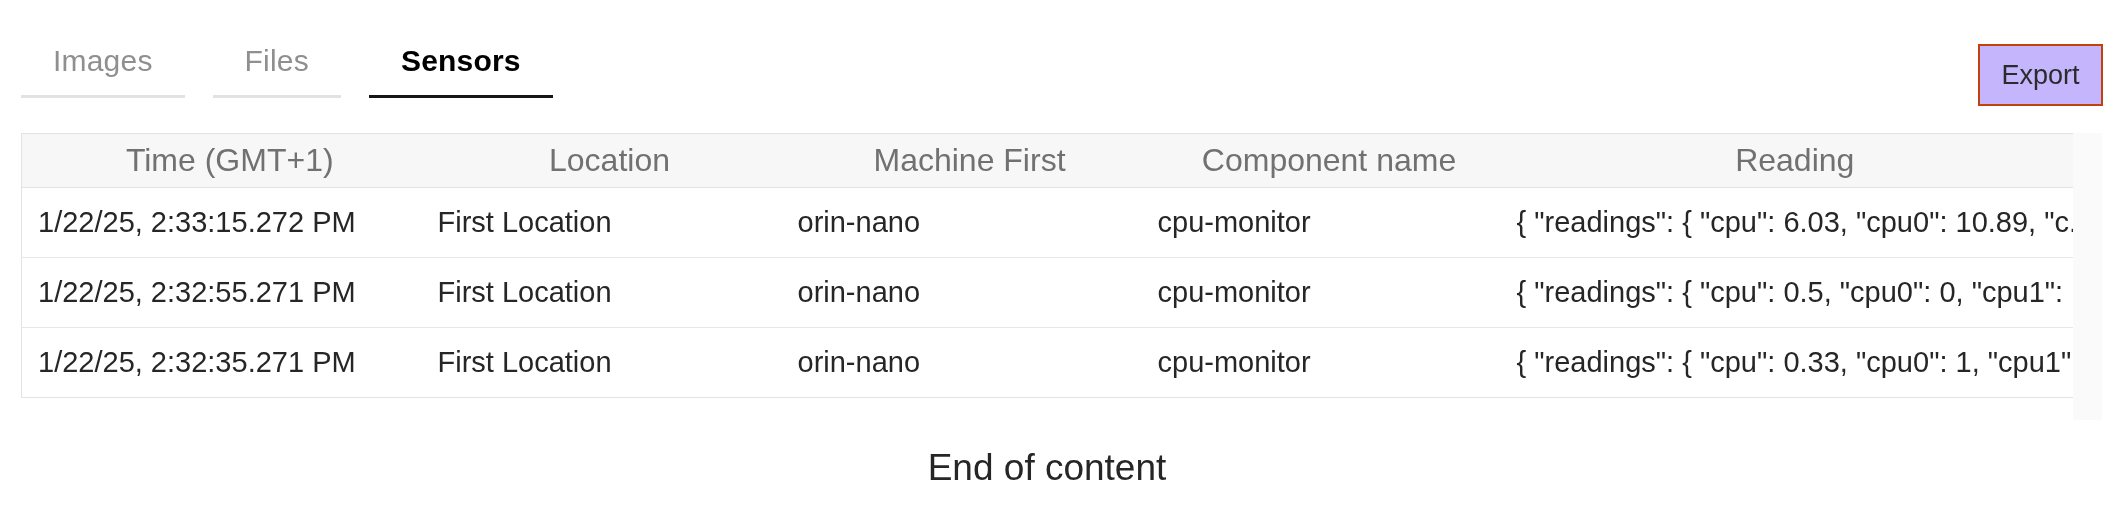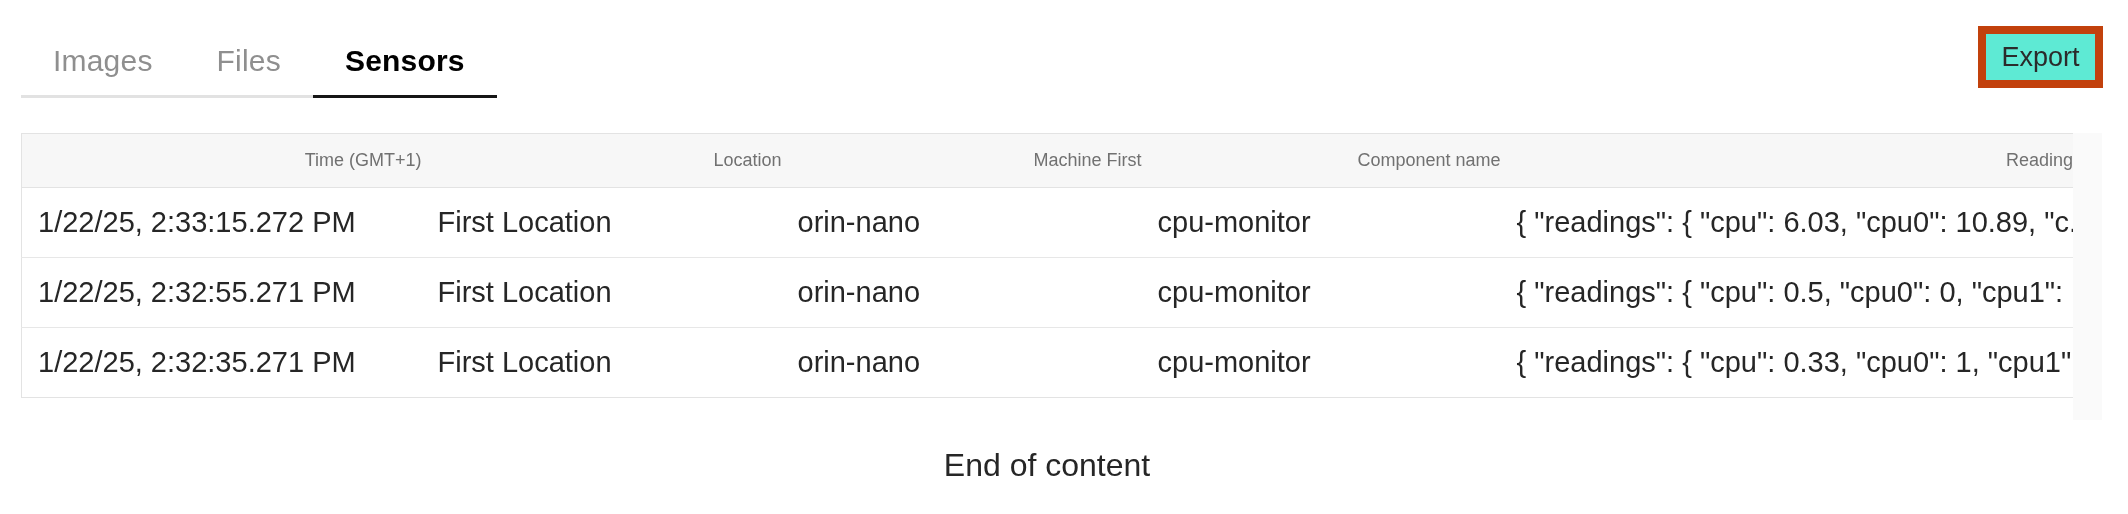--- a/index.html
+++ b/index.html
@@ -10,20 +10,21 @@
     overflow: hidden;
     font-family: "Liberation Sans", sans-serif;
     color: #262626;
   }
 
   
   .tab-bar {
     display: flex;
     width: max-content;
     margin: 26px 0 0 21px;
+    gap: 28px;
   }
   .tab {
     padding: 0 32px;
     height: 72px;
     display: flex;
     align-items: center;
     font-size: 30px;
     letter-spacing: 0.2px;
     color: #8f8f8f;
     border-bottom: 3px solid #e2e2e2;
@@ -32,26 +33,26 @@
   }
   .tab.active {
     color: #000000;
     font-weight: 700;
     border-bottom-color: #161616;
   }
 
   
   .export-btn {
     position: absolute;
-    top: 26px;
+    top: 44px;
     right: 25px;
     width: 125px;
     height: 62px;
-    background: #5eead4;
-    border: 8px solid #c2410c;
+    background: #c4b5fd;
+    border: 2px solid #c2410c;
     font-family: "Liberation Sans", sans-serif;
     font-size: 27px;
     color: #2b2b2b;
     cursor: pointer;
   }
 
   
   .table-wrap {
     position: relative;
     margin: 35px 26px 0 21px;
@@ -61,22 +62,22 @@
     width: 2052px;
     border-collapse: collapse;
     border: 1px solid #e3e3e3;
     table-layout: fixed;
   }
   thead th {
     height: 54px;
     background: #f7f7f7;
     color: #717171;
     font-weight: 400;
-    font-size: 18px;
-    text-align: right;
+    font-size: 32px;
+    text-align: center;
     padding: 0 0 0 16px;
     border-bottom: 1px solid #e3e3e3;
     white-space: nowrap;
     overflow: hidden;
   }
   tbody td {
     height: 70px;
     font-size: 29px;
     color: #262626;
     padding: 0 0 0 16px;
@@ -93,21 +94,21 @@
     width: 29px;
     height: calc(100% + 22px);
     background: #fafafa;
   }
 
   
   .end-message {
     width: 2052px;
     margin: 49px 0 0 21px;
     text-align: center;
-    font-size: 32px;
+    font-size: 37px;
     color: #262626;
   }
 </style>
 </head>
 <body>
 
 <nav class="tab-bar">
   <div class="tab">Images</div>
   <div class="tab">Files</div>
   <div class="tab active">Sensors</div>

